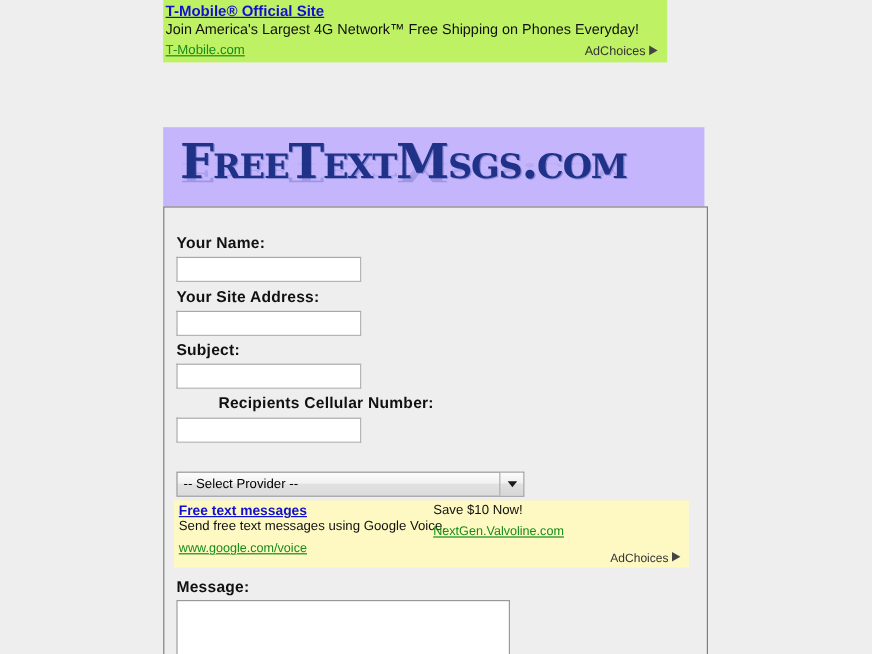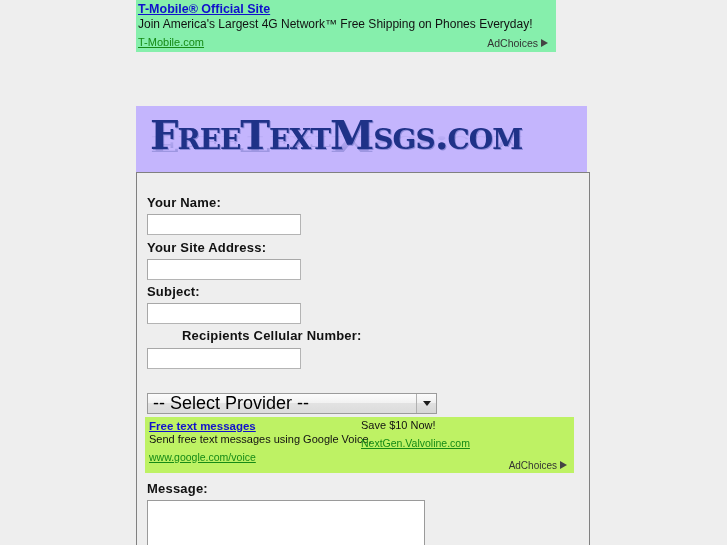--- a/index.html
+++ b/index.html
@@ -19,21 +19,21 @@
     background: #eeeeee;
   }
 
   
   .ad-top {
     position: absolute;
     left: 136px;
     top: 0px;
     width: 420px;
     height: 52px;
-    background: #86efac;
+    background: #bef264;
     box-sizing: border-box;
     padding: 2px 6px 0 2px;
   }
   .ad-title {
     display: block;
     color: #1111cc;
     font-weight: bold;
     font-size: 12.5px;
     text-decoration: underline;
     line-height: 15px;
@@ -175,21 +175,21 @@
     width: 290px;
     height: 21px;
     box-sizing: border-box;
     border: 1px solid #9b9b9b;
     background: linear-gradient(to bottom, #fcfcfc 0%, #f2f2f2 45%, #e2e2e2 50%, #dcdcdc 100%);
     display: flex;
     align-items: center;
   }
   .select-value {
     flex: 1 1 auto;
-    font-size: 18px;
+    font-size: 11px;
     color: #000000;
     padding-left: 5px;
     white-space: nowrap;
     overflow: hidden;
   }
   .select-btn {
     flex: 0 0 auto;
     width: 19px;
     height: 19px;
     border-left: 1px solid #b0b0b0;
@@ -206,21 +206,21 @@
     border-top: 5px solid #1b1b1b;
   }
 
   
   .ad-inline {
     position: absolute;
     left: 8px;
     top: 244px;
     width: 429px;
     height: 56px;
-    background: #bef264;
+    background: #fef9c3;
     overflow: hidden;
   }
   .ad-col {
     position: absolute;
     top: 2px;
     width: 208px;
   }
   .ad-col.left  { left: 4px; }
   .ad-col.right { left: 216px; }
   .ad-col .ad-title { font-size: 11.5px; line-height: 14px; }

